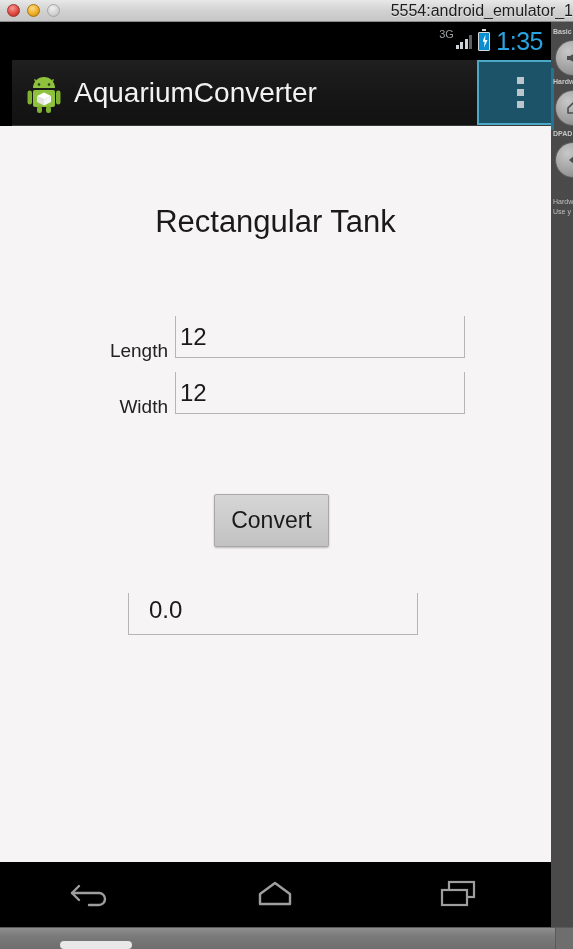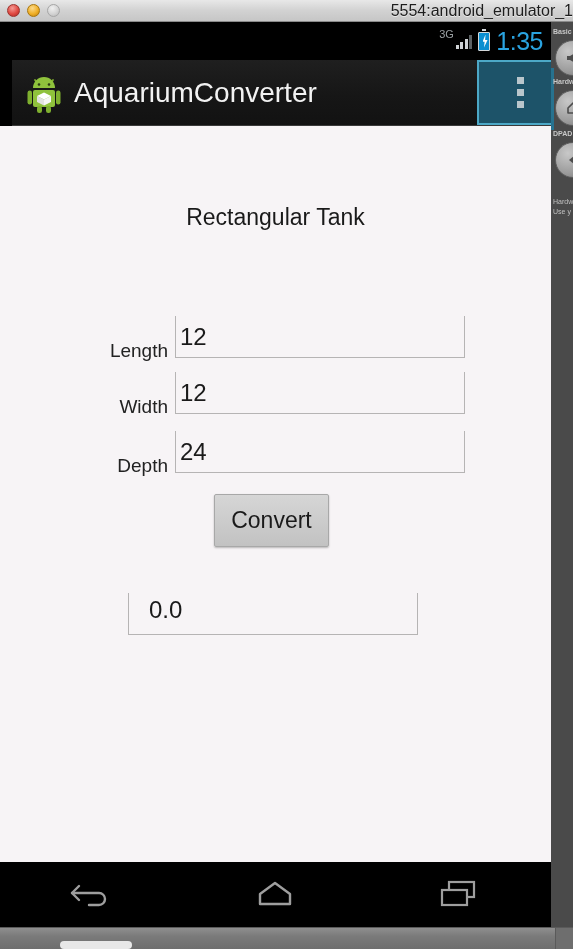--- a/index.html
+++ b/index.html
@@ -191,21 +191,21 @@
     left: 0; top: 104px;
     width: 551px;
     height: 736px;
     background: #f7f4f6;
   }
   #screen-heading {
     position: absolute;
     left: 0; top: 78px;
     width: 551px;
     text-align: center;
-    font-size: 23px;
+    font-size: 31px;
     color: #1a1a1a;
     font-family: "Liberation Sans", sans-serif;
   }
 
   .field-row {
     position: absolute;
     left: 0;
     width: 551px;
     height: 56px;
     margin-left: 20px;
@@ -438,24 +438,20 @@
     <div class="field-row" id="row-length">
       <span class="field-label">Length</span>
       <input class="field-input" type="text" value="12" style="">
     </div>
 
     <div class="field-row" id="row-width">
       <span class="field-label">Width</span>
       <input class="field-input" type="text" value="12" style="">
     </div>
 
-    <div class="field-row" id="row-depth">
-      <span class="field-label">Depth</span>
-      <input class="field-input" type="text" value="24" style="">
-    </div>
 
     <button id="convert-button">Convert</button>
 
     <input id="result-field" type="text" value="0.0" style="">
   </div>
 
   <div id="nav-bar">
     <div class="nav-btn">
       <span>
         <svg width="46" height="30" viewBox="0 0 46 30">

